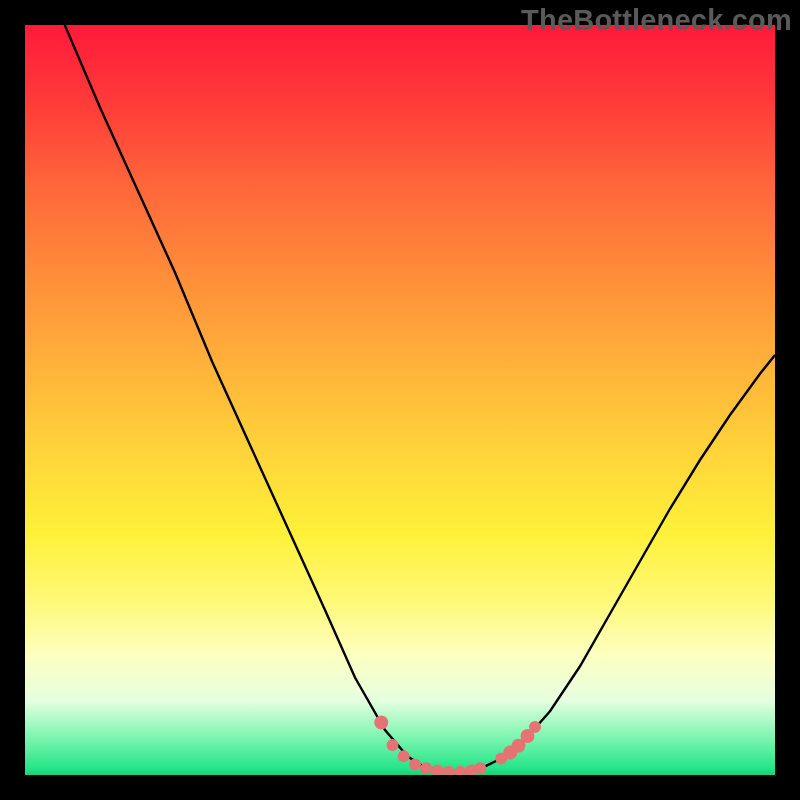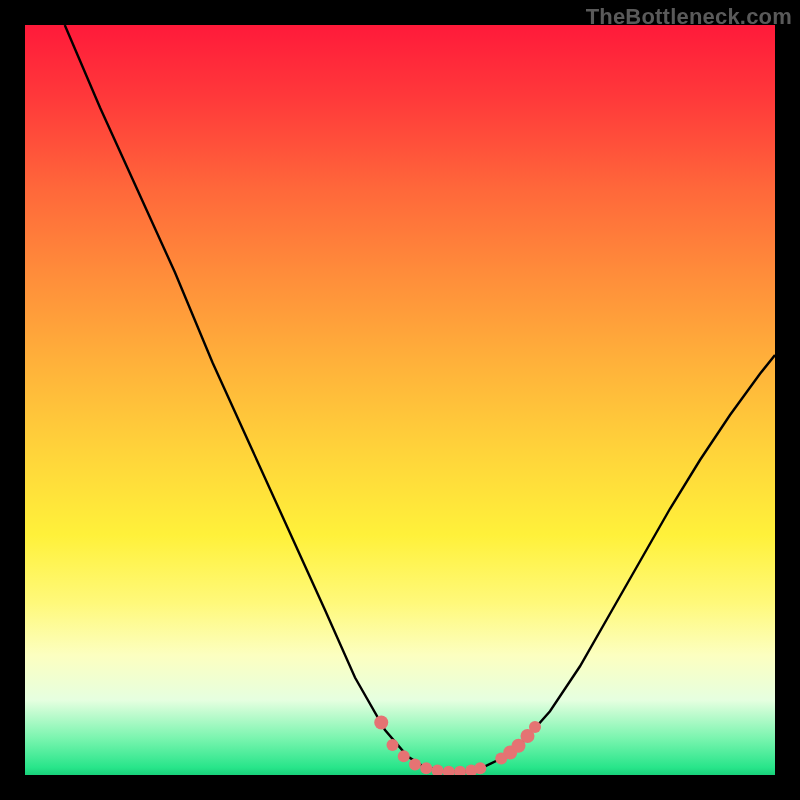--- a/index.html
+++ b/index.html
@@ -39,21 +39,21 @@
       #7cf5b0 95%,
       #28e58a 99%,
       #18d07a 100%
     );
   }
   .watermark {
     position: absolute;
     top: 4px;
     right: 8px;
     color: #5a5a5a;
-    font-size: 22px;
+    font-size: 29px;
     font-weight: 600;
     letter-spacing: 0.2px;
     user-select: none;
   }
   svg.curve, svg.markers {
     position: absolute;
     left: 25px;
     top: 25px;
     width: 750px;
     height: 750px;

